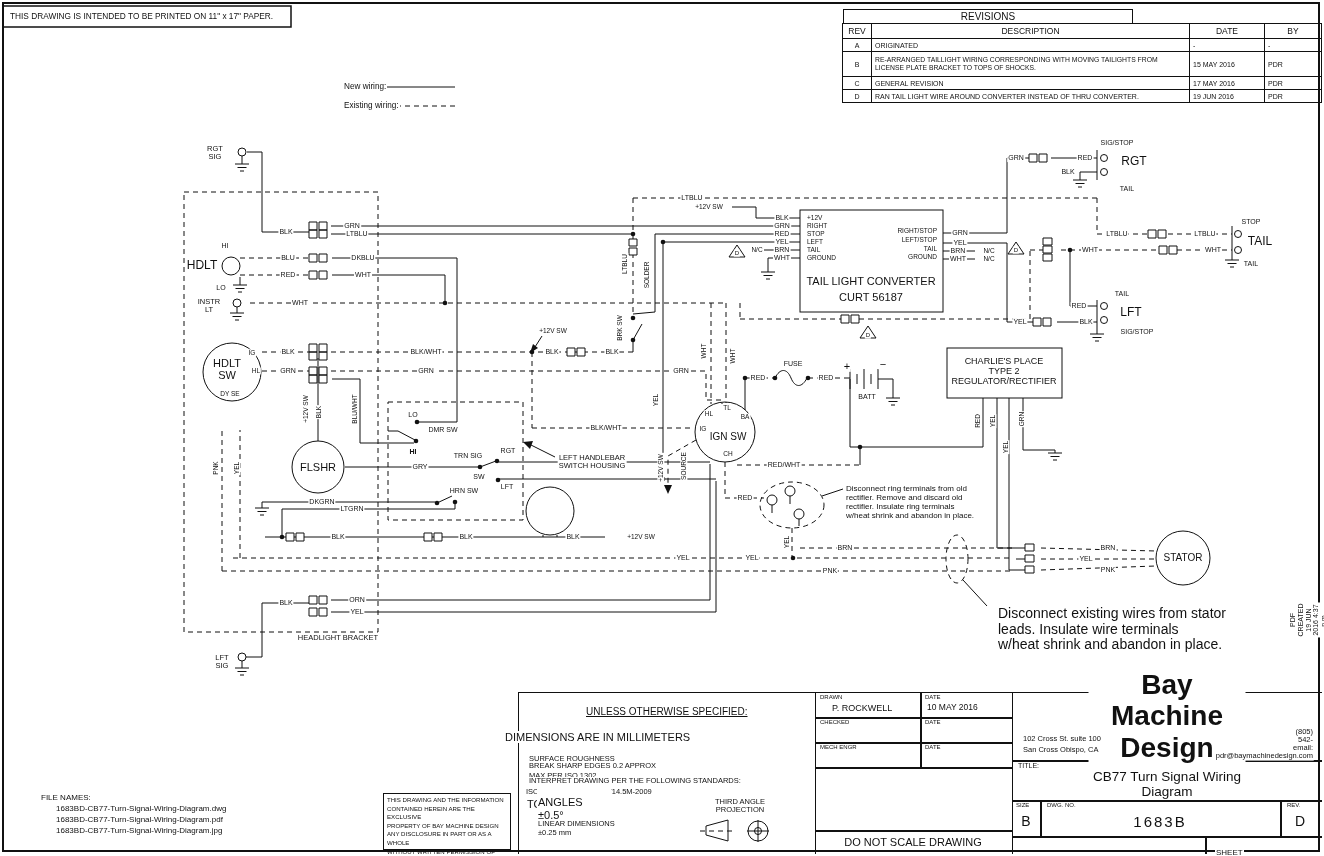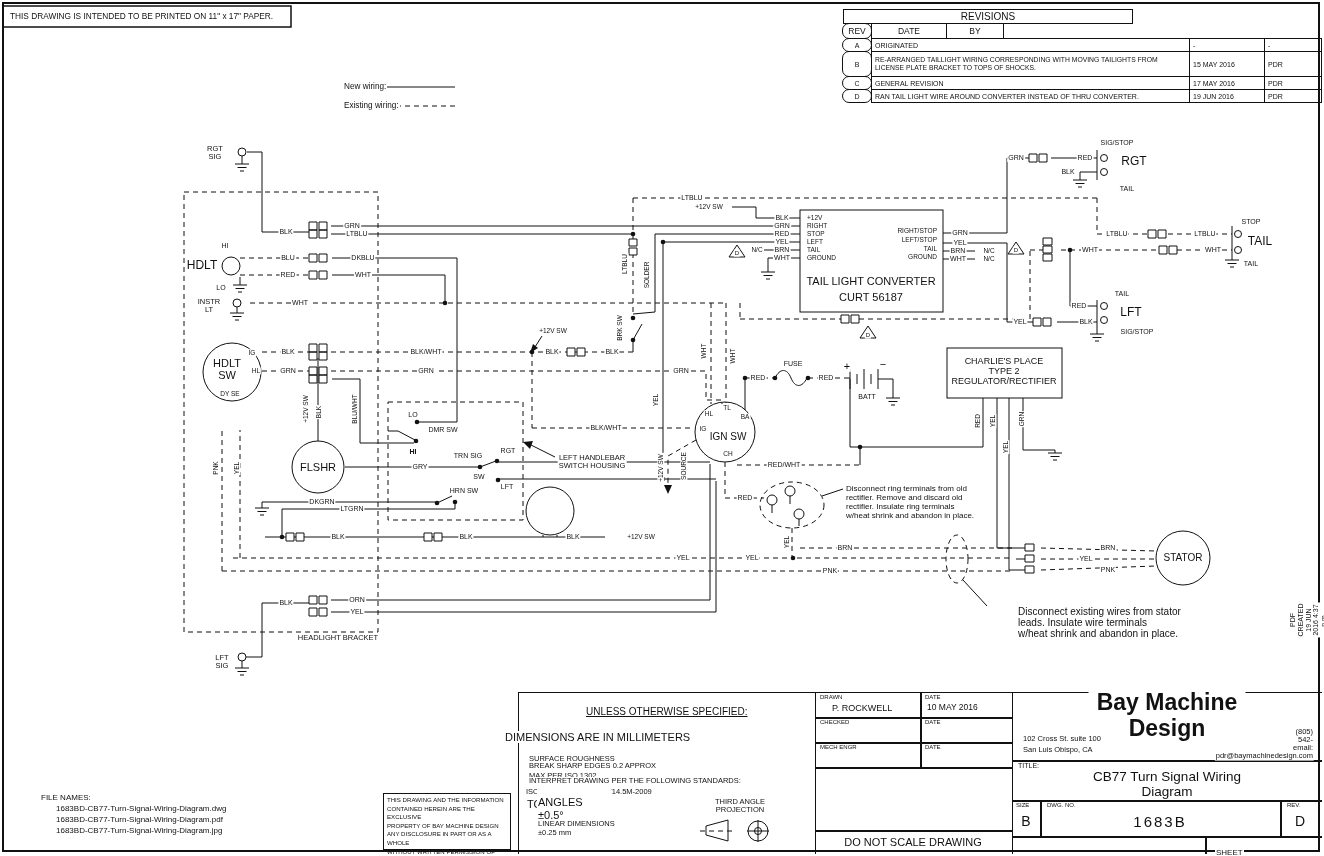--- a/index.html
+++ b/index.html
@@ -15,21 +15,21 @@
   .dl.la{transform:translate(0,-50%);text-align:left;}
   .dl.ra{transform:translate(-100%,-50%);text-align:right;}
   .dl.rot{transform:translate(-50%,-50%) rotate(-90deg);}
   .dl.b{font-weight:bold;}
   
   #revisions{position:absolute;left:843px;top:9px;width:479px;z-index:6;font-size:7px;}
   #rev-title{width:288px;border:1.5px solid #111;text-align:center;font-size:10px;height:13px;line-height:13px;}
   .rev-row{display:flex;width:479px;box-sizing:border-box;}
   .rev-cell{border:1px solid #111;box-sizing:border-box;padding:1px 3px;
             display:flex;align-items:center;margin-top:-1px;margin-left:-1px;}
-  .c-rev{width:30px;justify-content:center;border-radius:7px;}
+  .c-rev{width:30px;justify-content:center;}
   .c-desc{width:319px;}
   .c-date{width:76px;}
   .c-by{width:58px;}
   .rev-head .rev-cell{justify-content:center;font-size:8.5px;height:16px;}
   
   .tbox{position:absolute;box-sizing:border-box;z-index:6;}
   .line-h{position:absolute;background:#111;height:1.5px;z-index:6;}
   .line-v{position:absolute;background:#111;width:1.5px;z-index:6;}
   .tb-small{font-size:6px;}
   #labels{position:absolute;left:0;top:0;width:1324px;height:856px;z-index:4;}
@@ -317,21 +317,21 @@
     <span class="dl rot" style="left: 1006px; top: 447px; font-size: 6.5px;">YEL</span>
     <span class="dl tl" style="left: 845px; top: 485px; font-size: 8px;">Disconnect ring terminals from old
 rectifier.  Remove and discard old
 rectifier.  Insulate ring terminals
 w/heat shrink and abandon in place.</span>
     <span class="dl rot" style="left: 787px; top: 542px; font-size: 6.5px;">YEL</span>
     <span class="dl" style="left: 845px; top: 548px; font-size: 7px;">BRN</span>
     <span class="dl" style="left: 683px; top: 558px; font-size: 7px;">YEL</span>
     <span class="dl" style="left: 752px; top: 558px; font-size: 7px;">YEL</span>
     <span class="dl" style="left: 830px; top: 571px; font-size: 7px;">PNK</span>
-    <span class="dl tl" style="left: 997px; top: 606px; font-size: 10px; margin-left: 20px;">Disconnect existing wires from stator
+    <span class="dl tl" style="left: 997px; top: 606px; font-size: 14px;">Disconnect existing wires from stator
 leads.  Insulate wire terminals
 w/heat shrink and abandon in place.</span>
     <span class="dl" style="left: 1108px; top: 548px; font-size: 7px;">BRN</span>
     <span class="dl" style="left: 1086px; top: 559px; font-size: 7px;">YEL</span>
     <span class="dl" style="left: 1108px; top: 570px; font-size: 7px;">PNK</span>
     <span class="dl" style="left: 1183px; top: 558px; font-size: 10px;">STATOR</span>
     <span class="dl" style="left: 1117px; top: 143px; font-size: 7px;">SIG/STOP</span>
     <span class="dl" style="left: 1134px; top: 162px; font-size: 12px;">RGT</span>
     <span class="dl" style="left: 1016px; top: 158px; font-size: 7px;">GRN</span>
     <span class="dl" style="left: 1085px; top: 158px; font-size: 7px;">RED</span>
@@ -352,20 +352,21 @@
     <span class="dl" style="left: 1020px; top: 322px; font-size: 7px;">YEL</span>
     <span class="dl" style="left: 737px; top: 253px; font-size: 6px;">D</span>
     <span class="dl" style="left: 1016px; top: 250px; font-size: 6px;">D</span>
     <span class="dl" style="left: 868px; top: 335px; font-size: 6px;">D</span>
   </div>
 
 <div id="revisions">
   <div id="rev-title">REVISIONS</div>
   <div class="rev-row rev-head">
     <div class="rev-cell c-rev">REV</div>
+    <div class="rev-cell c-desc" style="justify-content:center">DESCRIPTION</div>
     <div class="rev-cell c-date">DATE</div>
     <div class="rev-cell c-by">BY</div>
   </div>
   <div class="rev-row" style="height:13px">
     <div class="rev-cell c-rev">A</div>
     <div class="rev-cell c-desc">ORIGINATED</div>
     <div class="rev-cell c-date">-</div>
     <div class="rev-cell c-by">-</div>
   </div>
   <div class="rev-row" style="height:25px">
@@ -436,23 +437,23 @@
 <div class="dl tl tb-small" style="left:924px;top:744px;z-index:7">DATE</div>
 <div class="dl" style="left:913px;top:842px;font-size:11px;z-index:7">DO NOT SCALE DRAWING</div>
 
 <div class="tbox" style="left:1012px;top:692px;width:310px;height:162px;border-left:1.5px solid #111;border-top:1.5px solid #111"></div>
 <div class="line-h" style="left:1012px;top:760px;width:310px"></div>
 <div class="line-h" style="left:1012px;top:800px;width:310px"></div>
 <div class="line-h" style="left:1012px;top:836px;width:310px"></div>
 <div class="line-v" style="left:1040px;top:800px;height:36px"></div>
 <div class="line-v" style="left:1280px;top:800px;height:36px"></div>
 <div class="line-v" style="left:1205px;top:836px;height:18px"></div>
-<div class="dl" style="left:1167px;top:716px;font-size:23px;font-weight:bold;z-index:7">Bay Machine Design</div>
+<div class="dl" style="left:1167px;top:716px;font-size:28px;font-weight:bold;z-index:7">Bay Machine Design</div>
 <div class="dl tl" style="left:1022px;top:735px;font-size:7.5px;z-index:7">102 Cross St. suite 100</div>
-<div class="dl tl" style="left:1022px;top:746px;font-size:7.5px;z-index:7">San Luis Obispo, CA</div>
+<div class="dl tl" style="left:1022px;top:746px;font-size:7.5px;z-index:7">San Cross Obispo, CA</div>
 <div class="dl ra" style="left:1314px;top:741px;font-size:7.5px;z-index:7">(805) 542-9657</div>
 <div class="dl ra" style="left:1314px;top:752px;font-size:7.5px;z-index:7">email: pdr@baymachinedesign.com</div>
 <div class="dl tl tb-small" style="left:1017px;top:762px;font-size:7px;z-index:7">TITLE:</div>
 <div class="dl" style="left:1167px;top:784px;font-size:13.5px;z-index:7">CB77 Turn Signal Wiring Diagram</div>
 <div class="dl tl tb-small" style="left:1015px;top:802px;z-index:7">SIZE</div>
 <div class="dl" style="left:1026px;top:822px;font-size:14px;z-index:7">B</div>
 <div class="dl tl tb-small" style="left:1046px;top:802px;z-index:7">DWG. NO.</div>
 <div class="dl" style="left:1160px;top:822px;font-size:15px;letter-spacing:2px;z-index:7">1683B</div>
 <div class="dl tl tb-small" style="left:1286px;top:802px;z-index:7">REV.</div>
 <div class="dl" style="left:1300px;top:822px;font-size:14px;z-index:7">D</div>

